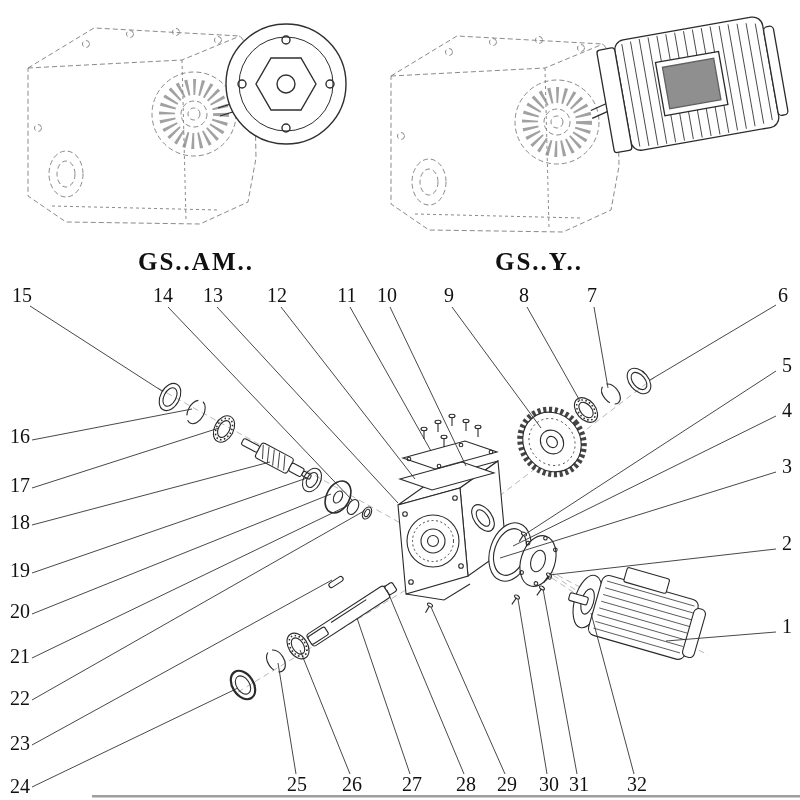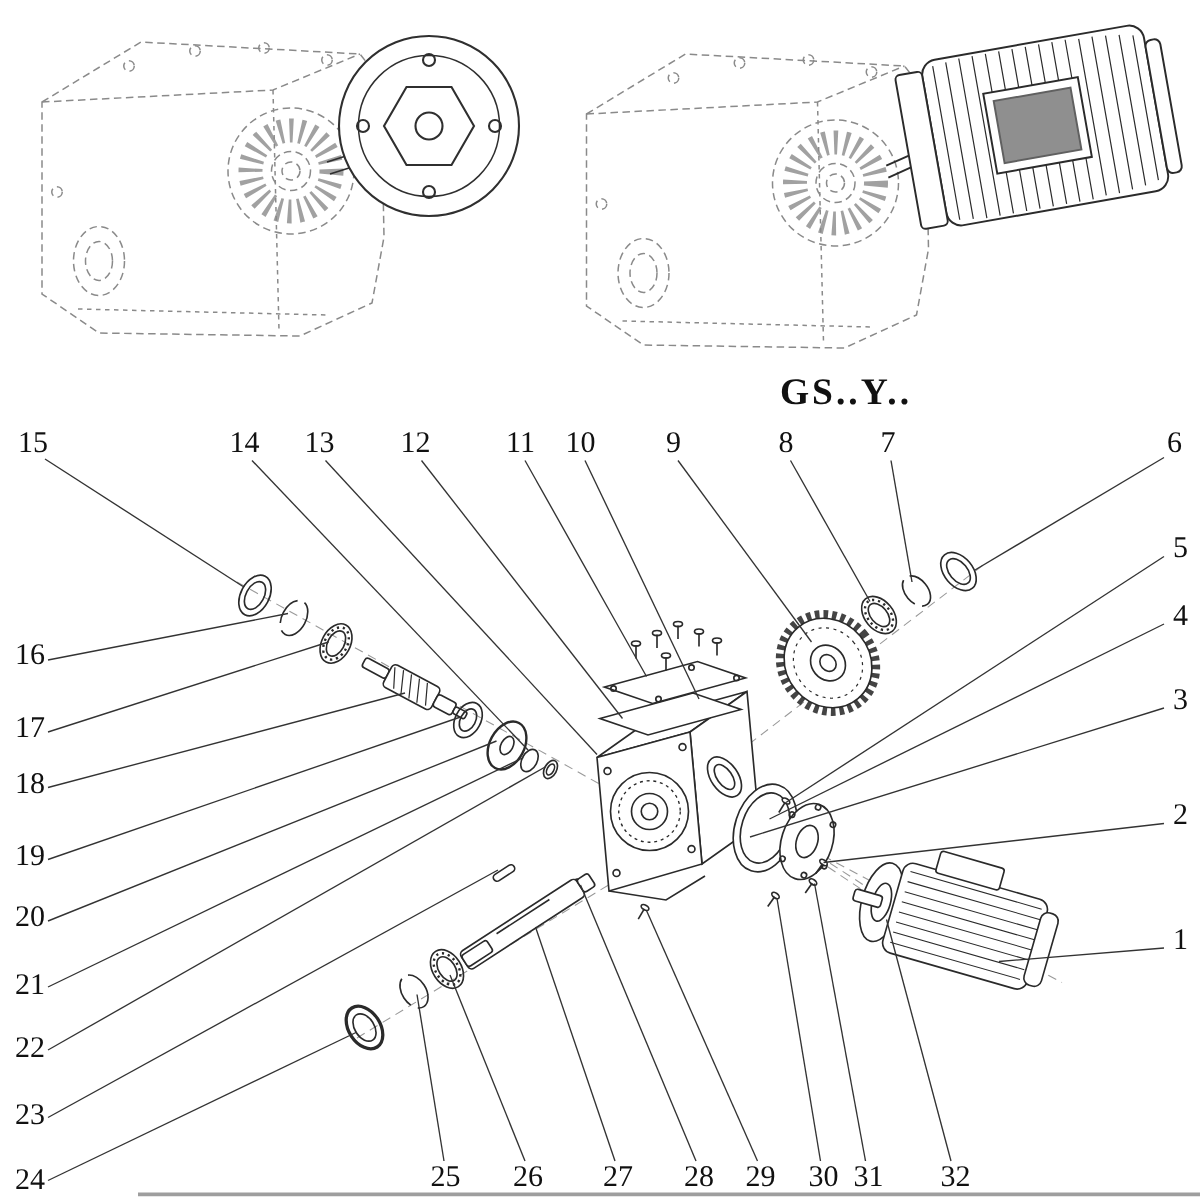--- a/index.html
+++ b/index.html
@@ -2,21 +2,21 @@
 <html><head>
 <meta charset="utf-8">
 <style>
   html,body{margin:0;padding:0;width:800px;height:800px;background:#fff;}
   #stage{position:relative;width:800px;height:800px;background:#fff;overflow:hidden;
          font-family:"Liberation Serif", serif;}
   #drawing{position:absolute;left:0;top:0;}
   .variant-label{position:absolute;transform:translateX(-50%);font-weight:bold;
                  font-size:25px;letter-spacing:2px;color:#111;white-space:nowrap;}
   #label-am{left:196px;top:248px;}
-  #label-y{left:564px;top:248px;}
+  #label-y{left:539px;top:248px;}
   #callouts-layer line{stroke:#333;stroke-width:0.9;}
   #callouts-layer text{font-family:"Liberation Serif", serif;font-size:20px;fill:#111;
                        text-anchor:middle;dominant-baseline:middle;}
 </style>
 </head>
 <body>
 
 <div id="stage">
 
   <svg id="drawing" width="800" height="800" viewBox="0 0 800 800" xmlns="http://www.w3.org/2000/svg">
@@ -331,14 +331,15 @@
         <text x="507" y="786">29</text>
         <line x1="547" y1="774" x2="518" y2="599"></line>
         <text x="549" y="786">30</text>
         <line x1="577" y1="774" x2="543" y2="589"></line>
         <text x="579" y="786">31</text>
         <line x1="634" y1="774" x2="591" y2="613"></line>
         <text x="637" y="786">32</text>
       </g>
   </svg>
 
+  <div class="variant-label" id="label-am">GS..AM..</div>
   <div class="variant-label" id="label-y">GS..Y..</div>
 </div>
 
 </body></html>

